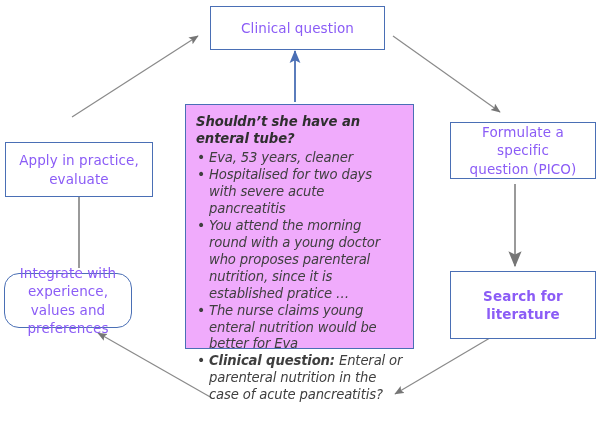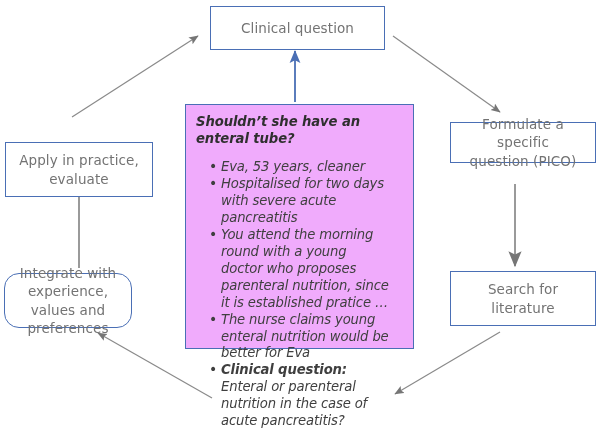--- a/index.html
+++ b/index.html
@@ -25,21 +25,21 @@
   }
   .node {
     position: absolute;
     box-sizing: border-box;
     border: 1.5px solid #4a6fb5;
     background: #ffffff;
     display: flex;
     align-items: center;
     justify-content: center;
     text-align: center;
-    color: #737373;
+    color: #8b5cf6;
     font-size: 13.5px;
     line-height: 1.35;
     letter-spacing: 0.1px;
   }
   .node-label {
     display: block;
     white-space: pre-line;
     padding: 0 6px;
   }
   #vignette-box {
@@ -58,21 +58,21 @@
     font-style: italic;
     font-weight: bold;
     font-size: 13.2px;
     line-height: 1.25;
     margin: 0 0 3px 0;
     color: #2f2f2f;
     letter-spacing: -0.1px;
   }
   #vignette-list {
     list-style: none;
-    margin: 12px;
+    margin: 0;
     padding: 0;
   }
   #vignette-list li {
     position: relative;
     padding-left: 13px;
     font-style: italic;
     font-size: 13.2px;
     line-height: 1.285;
     margin-bottom: 0px;
     letter-spacing: -0.15px;
@@ -118,26 +118,26 @@
 
     <line x1="79" y1="268" x2="79" y2="182" stroke="#9a9a9a" stroke-width="2" marker-end="url(#ah-gray)"></line>
 
     <line x1="295" y1="102" x2="295" y2="51" stroke="#4a6fb5" stroke-width="1.8" marker-end="url(#ah-blue)"></line>
   </svg>
 
   <div class="node" style="left:210px; top:6px; width:175px; height:44px;">
     <span class="node-label">Clinical question</span>
   </div>
 
-  <div class="node" style="left:450px; top:122px; width:146px; height:41px;">
+  <div class="node" style="left:450px; top:122px; width:146px; height:57px;">
     <span class="node-label">Formulate a specific
 question (PICO)</span>
   </div>
 
-  <div class="node" style="left:450px; top:271px; width:146px; height:55px;">
+  <div class="node" style="left:450px; top:271px; width:146px; height:68px;font-weight:bold;">
     <span class="node-label">Search for
 literature</span>
   </div>
 
 
   <div class="node" style="left:4px; top:273px; width:128px; height:55px;border-radius:15px;">
     <span class="node-label">Integrate with experience,
 values and preferences</span>
   </div>
 

